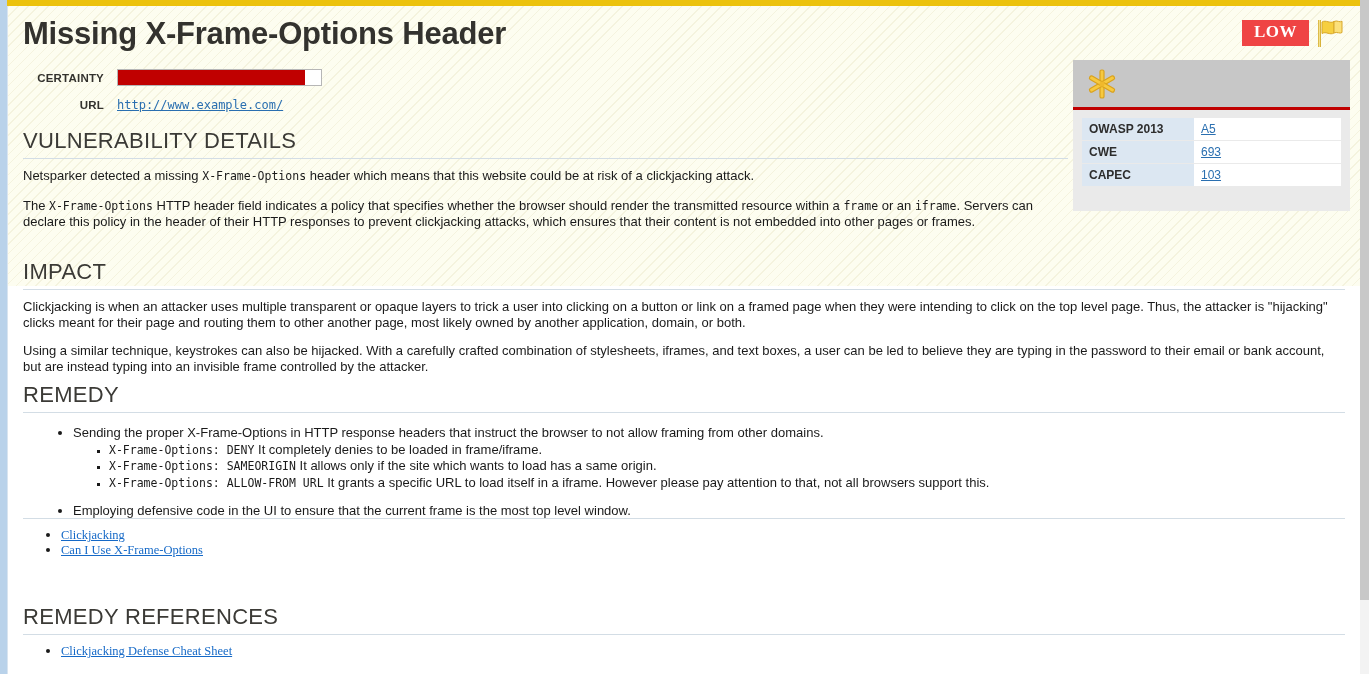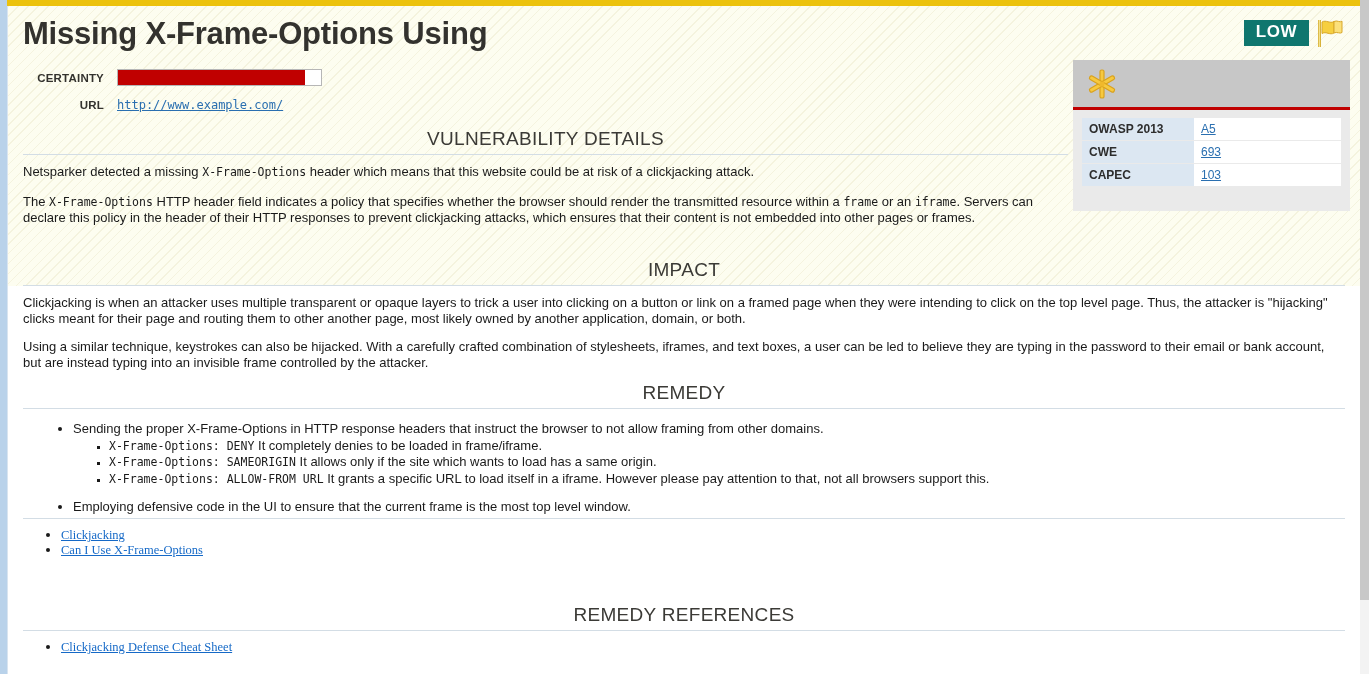--- a/index.html
+++ b/index.html
@@ -191,26 +191,25 @@
   .cls-val a {
     color: #2a6fb0;
     text-decoration: underline;
     font-size: 12px;
     cursor: pointer;
   }
 
   
   .section { position: absolute; left: 15px; }
   .sec-title {
-    font-size: 19px;
+    font-size: 22px;
     font-weight: normal;
     color: #3b3a36;
     letter-spacing: 0.3px;
     margin: 0 0 4px 0;
-    text-align: center;
   }
   .sec-rule {
     border: 0;
     border-top: 1px solid #d3dde5;
     margin: 0 0 9px 0;
   }
   p.body {
     margin: 0 0 13px 0;
     line-height: 15.5px;
     font-size: 13px;
@@ -264,24 +263,24 @@
   <div class="left-rail"></div>
   <div class="topbar"></div>
   <div class="hero"></div>
 
   <div class="right-rail">
     <div class="thumb"></div>
   </div>
 
   <div class="content">
 
-    <div class="title">Missing X-Frame-Options Using</div>
+    <div class="title">Missing X-Frame-Options Header</div>
 
     <div class="sev-wrap">
-      <div class="sev-badge" style="background: #0f766e;">LOW</div>
+      <div class="sev-badge" style="background: #ef4444; font-family: Liberation Serif, serif;">LOW</div>
       <span>
         <svg class="flag-icon" width="26" height="30" viewBox="0 0 26 30">
           <rect x="1" y="2" width="3" height="27" fill="#d8b23a"></rect>
           <rect x="1.8" y="2" width="1.2" height="27" fill="#f3e08a"></rect>
           <path d="M5 4 C9 1.5, 13 6, 17 3.5 L17 15 C13 17.5, 9 13, 5 15.5 Z" fill="#f6cf3f" stroke="#d8a72a" stroke-width="1"></path>
           <path d="M17 3.5 C20 1.8, 23 5, 25 3.2 L25 14.5 C23 16.3, 20 13.2, 17 15 Z" fill="#fbe07a" stroke="#d8a72a" stroke-width="1"></path>
         </svg>
       </span>
     </div>
 

